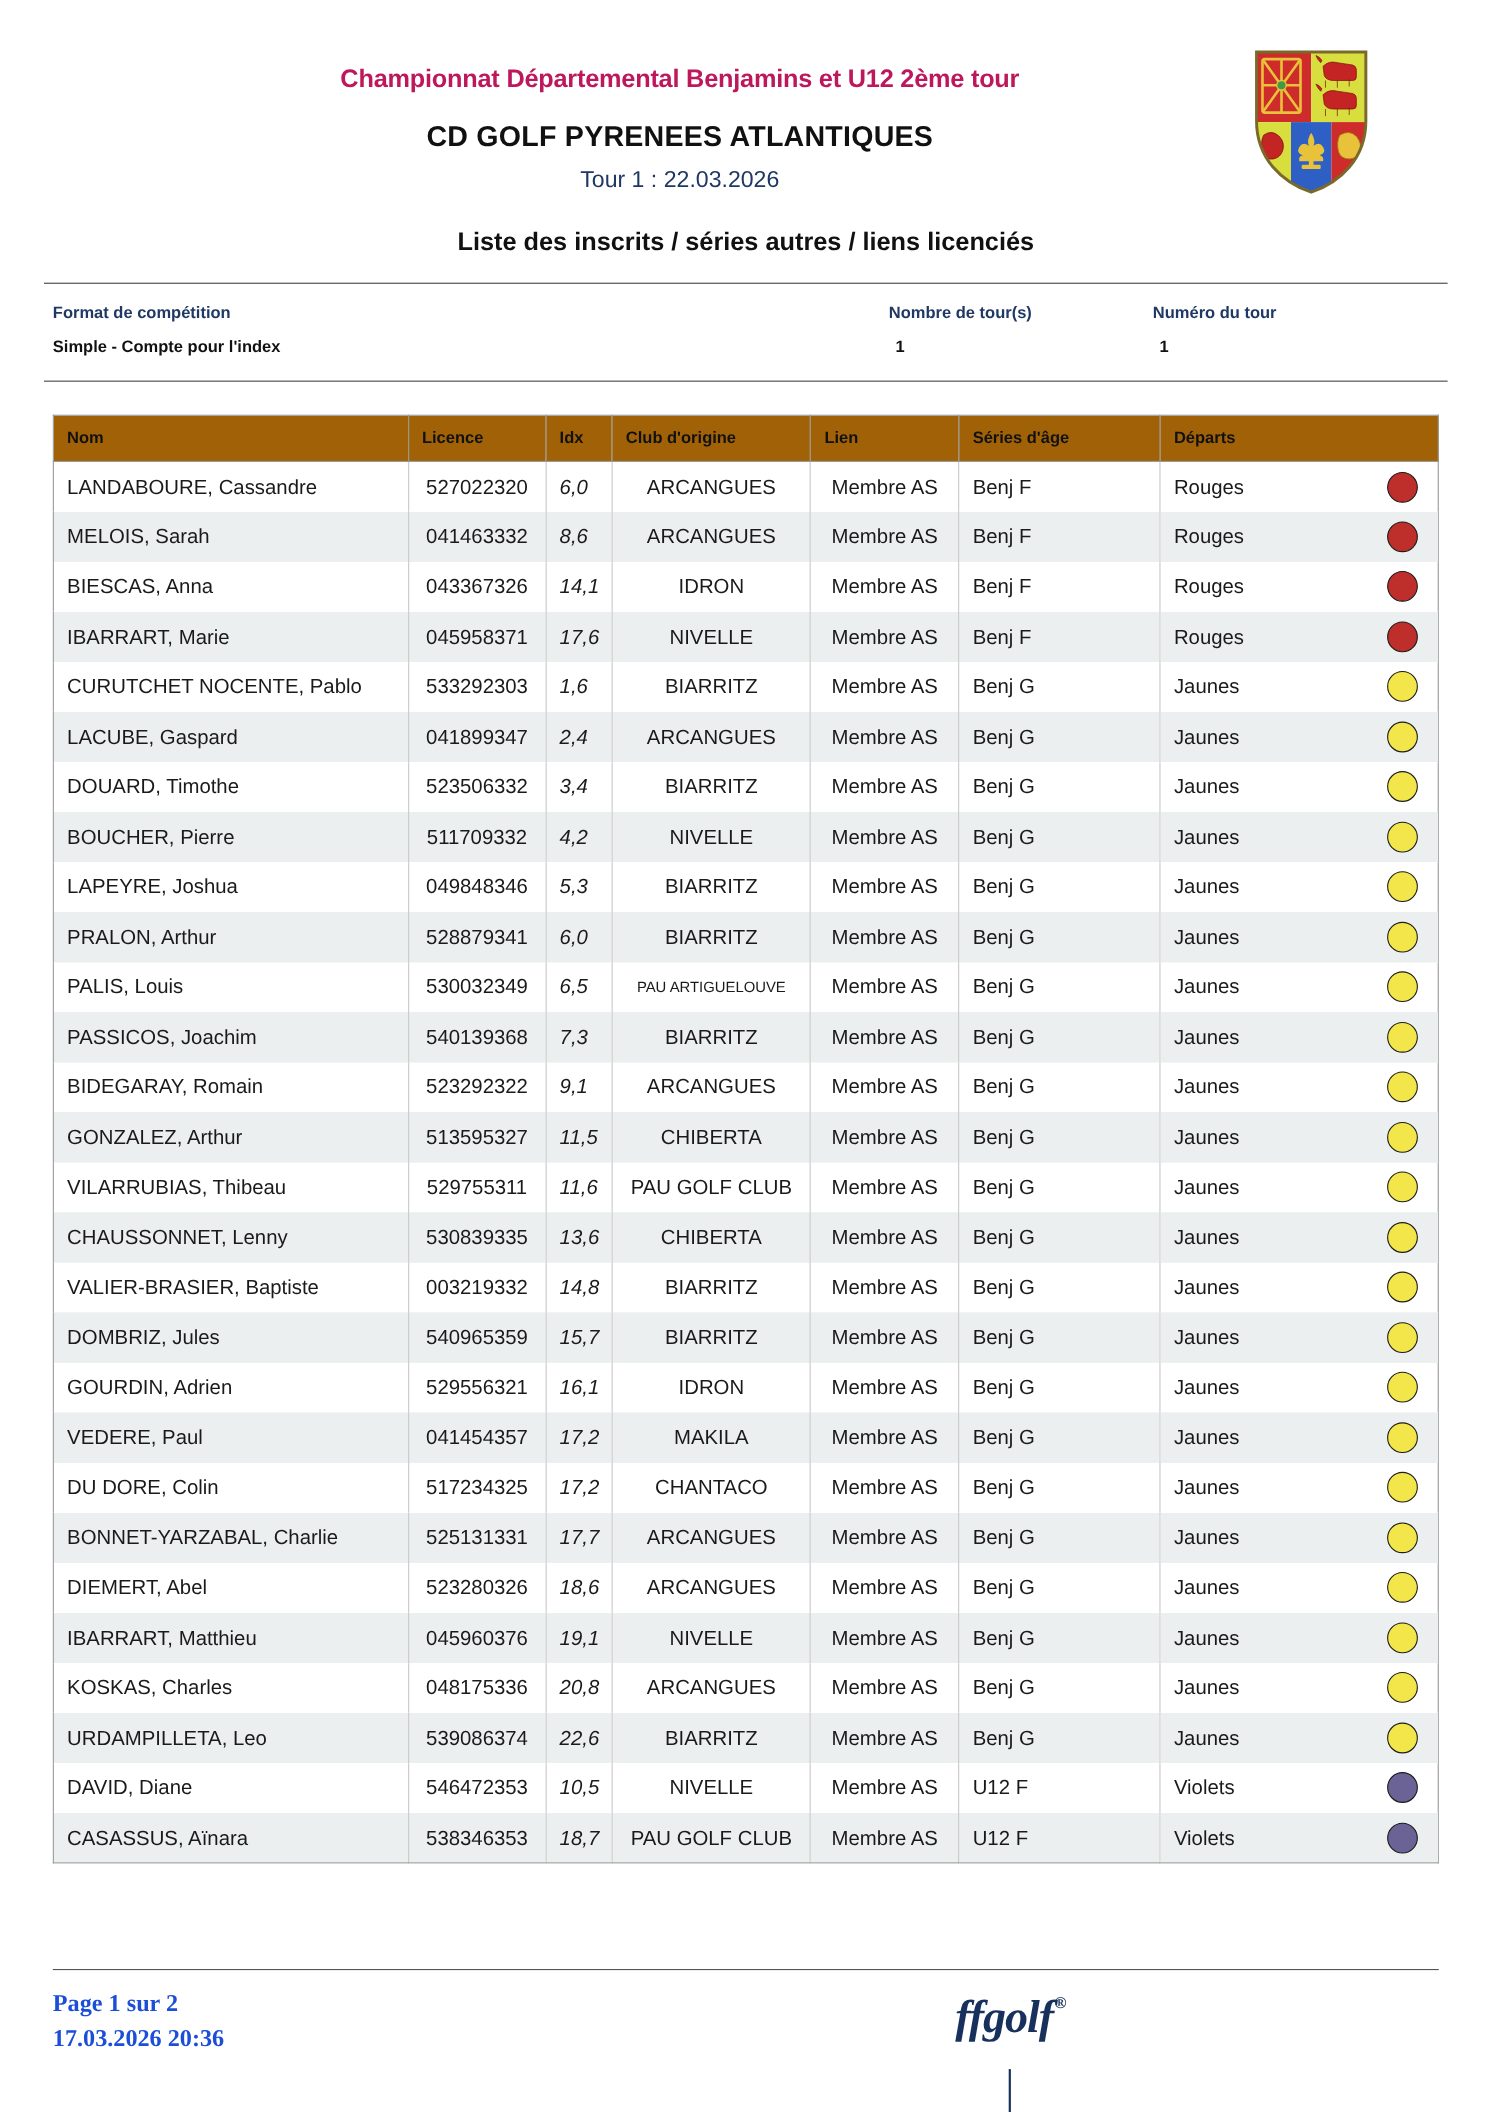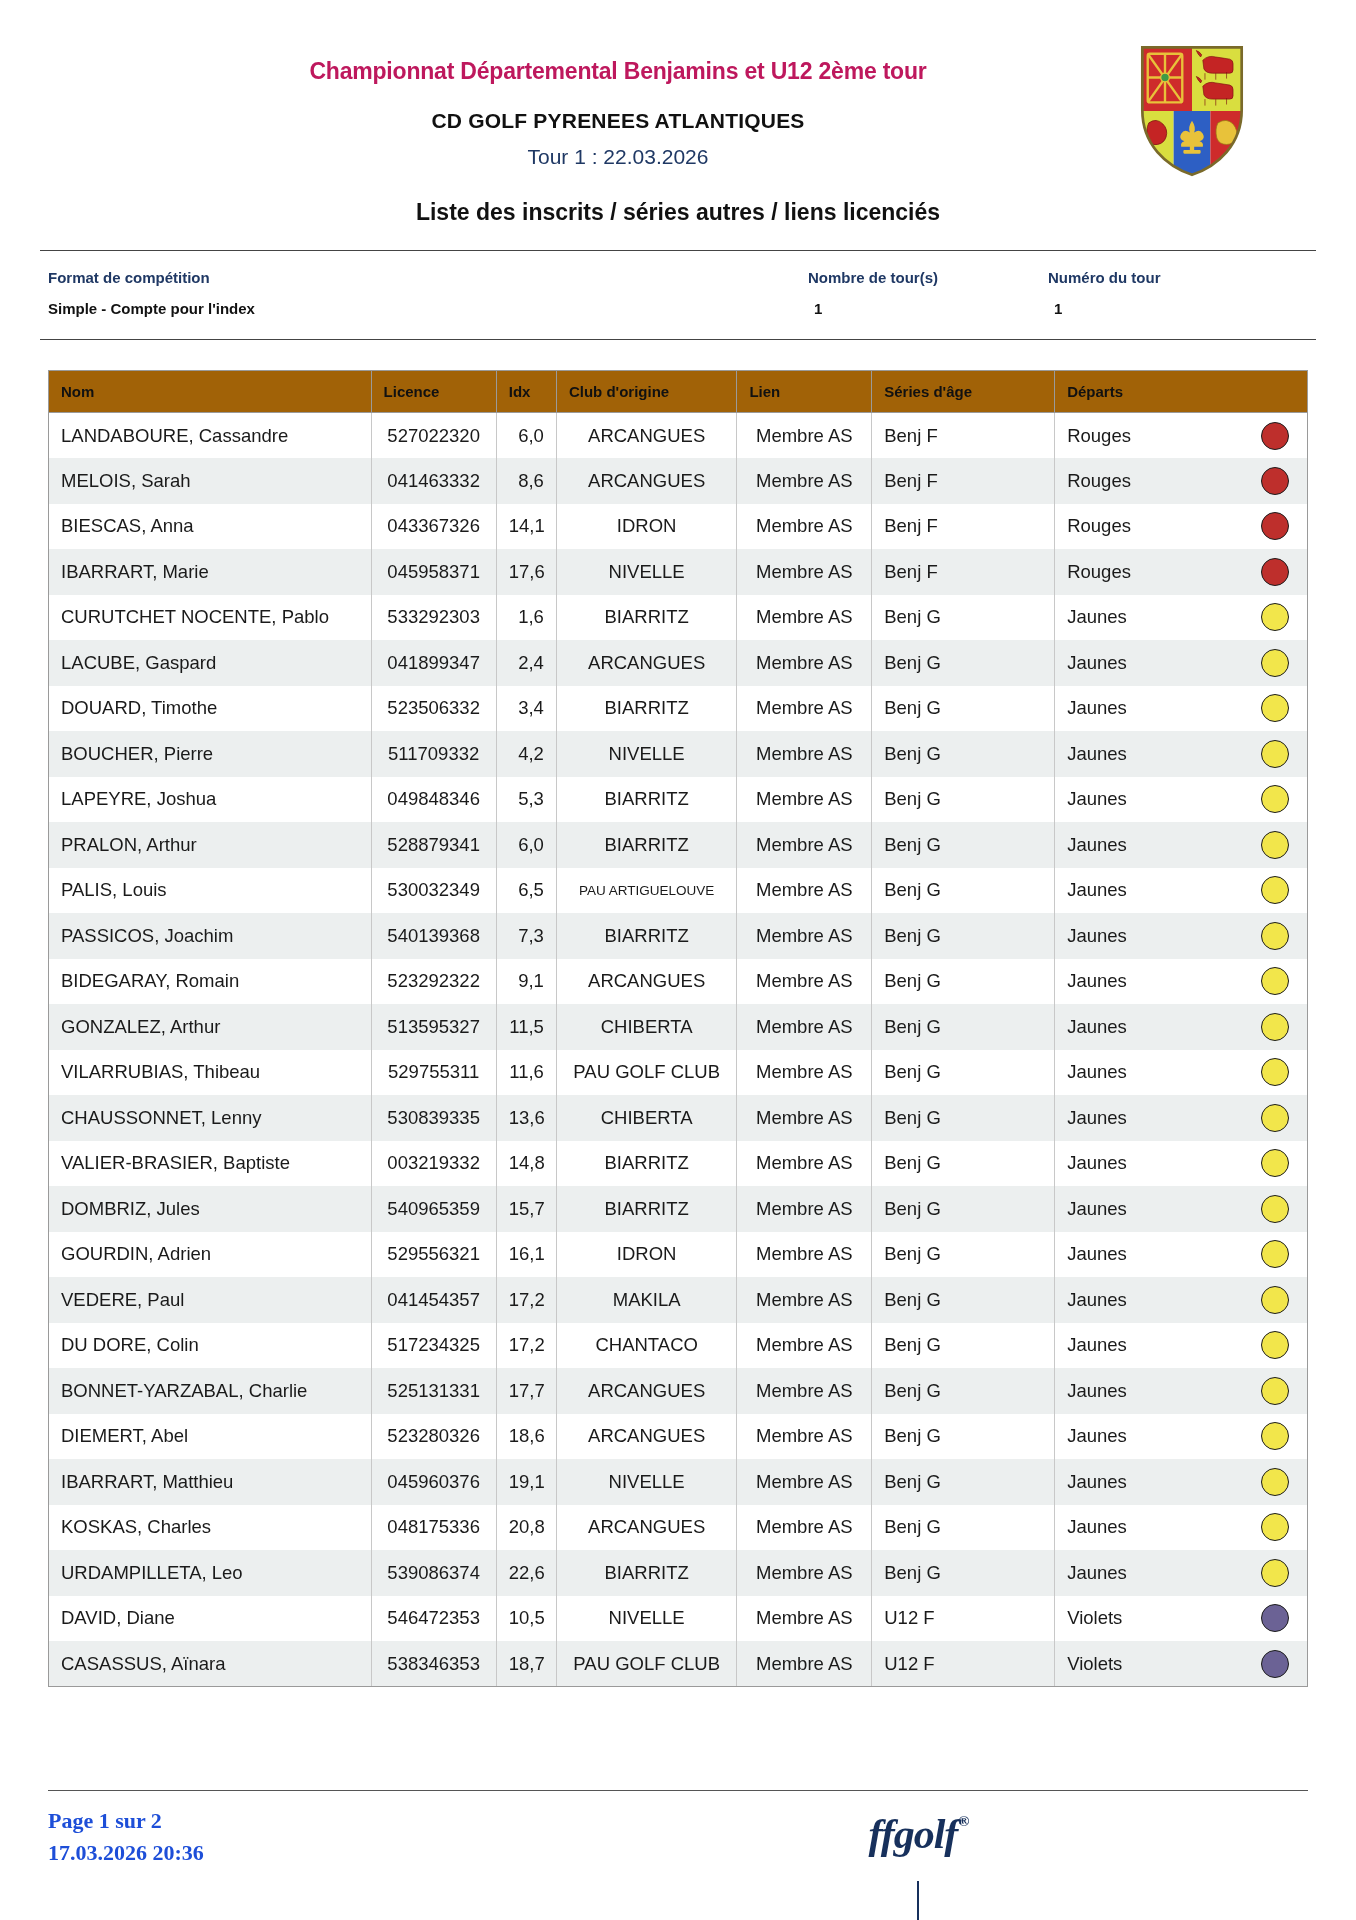--- a/index.html
+++ b/index.html
@@ -32,21 +32,21 @@
   .comp-title {
     text-align: center;
     font-size: 23px;
     font-weight: bold;
     color: #be185d;
     letter-spacing: -0.2px;
     padding-right: 120px;
   }
   .org-title {
     text-align: center;
-    font-size: 21px;
+    font-size: 26px;
     font-weight: bold;
     color: #111111;
     margin-top: 24px;
     padding-right: 120px;
     letter-spacing: 0.2px;
   }
   .tour-line {
     text-align: center;
     font-size: 21px;
     color: #1F3864;
@@ -149,21 +149,21 @@
   
   .c-nom      { width: 268px; }
   .c-licence  { width: 104px; }
   .c-idx      { width: 50px; }
   .c-club     { width: 150px; }
   .c-lien     { width: 112px; }
   .c-series   { width: 152px; }
   .c-departs  { width: 210px; }
 
   td.c-licence { font-size: 16px; text-align: center; padding: 0 4px; }
-  td.c-idx     { font-size: 18.5px; text-align: right; padding: 0 4px; }
+  td.c-idx     { font-size: 18.5px; text-align: left; padding: 0 4px; font-style: italic; }
   td.c-club    { font-size: 18px; text-align: center; padding: 0 2px; margin-top: 15px; }
   td.c-club.small { font-size: 13.5px; }
   td.c-lien    { font-size: 18px; text-align: center; padding: 0 2px; }
   td.c-series  { font-size: 18.5px; text-align: left; padding-left: 10px; }
   td.c-departs { text-align: left; padding-left: 10px; position: relative; }
 
   .departs-inner {
     display: flex;
     align-items: center;
     justify-content: space-between;

